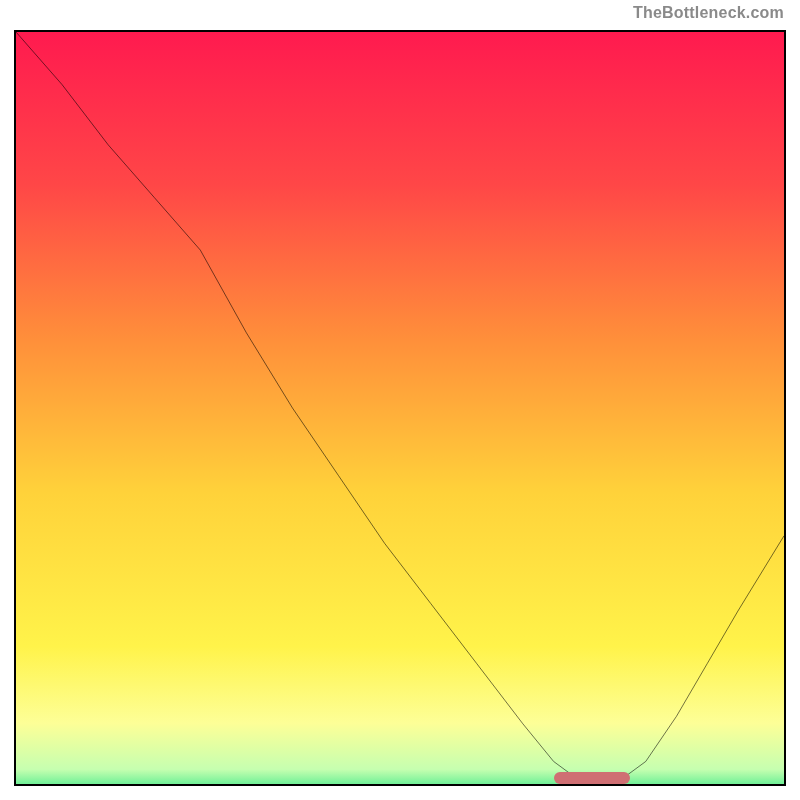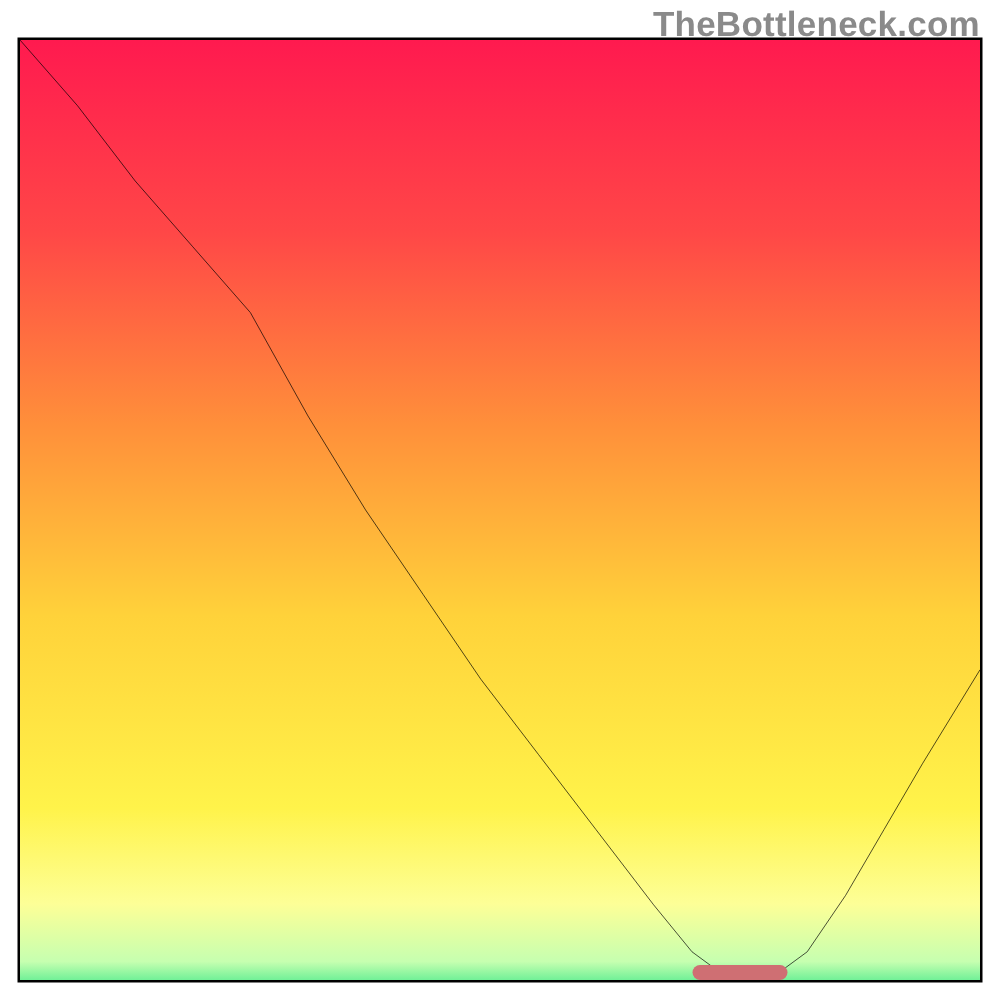--- a/index.html
+++ b/index.html
@@ -34,21 +34,21 @@
   .marker {
     position: absolute;
     height: 12px;
     border-radius: 6px;
     background: #cf6f73;
   }
   .watermark {
     position: absolute;
     top: 4px;
     right: 16px;
-    font-size: 28px;
+    font-size: 16px;
     font-weight: 600;
     color: #8a8a8a;
     letter-spacing: 0.2px;
   }
 </style>
 </head>
 <body>
 
 <div class="watermark">TheBottleneck.com</div>
 

